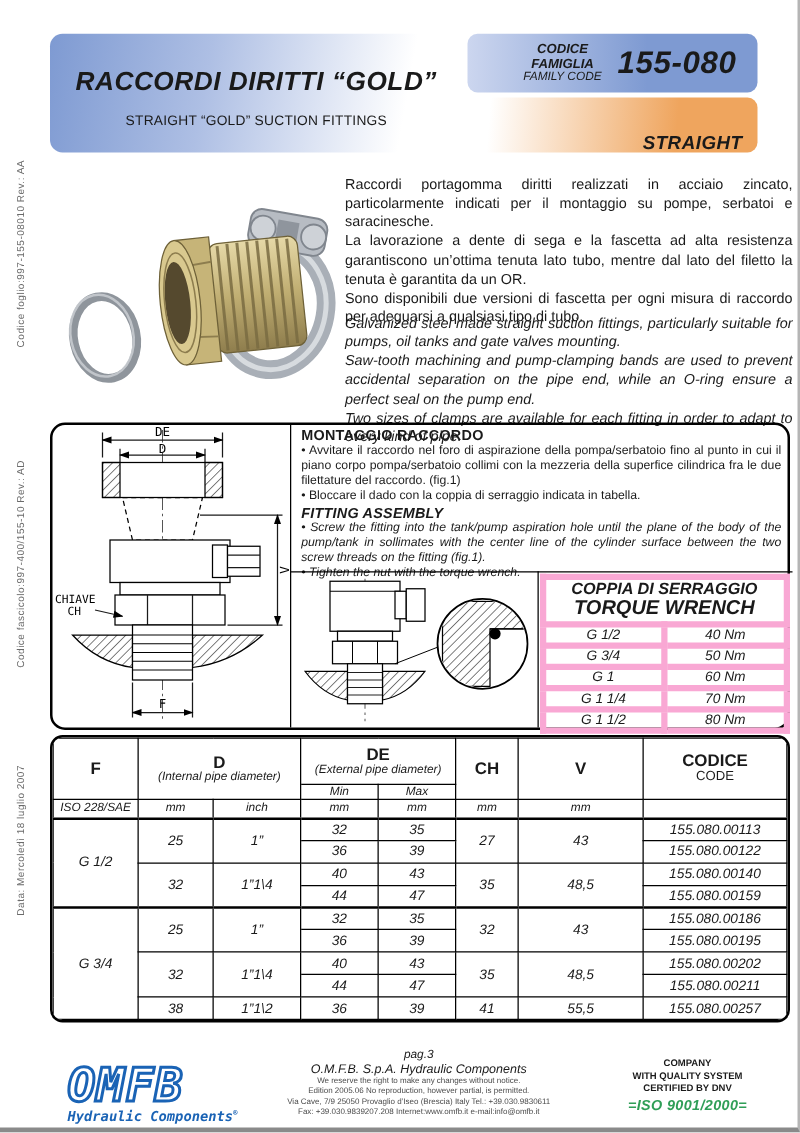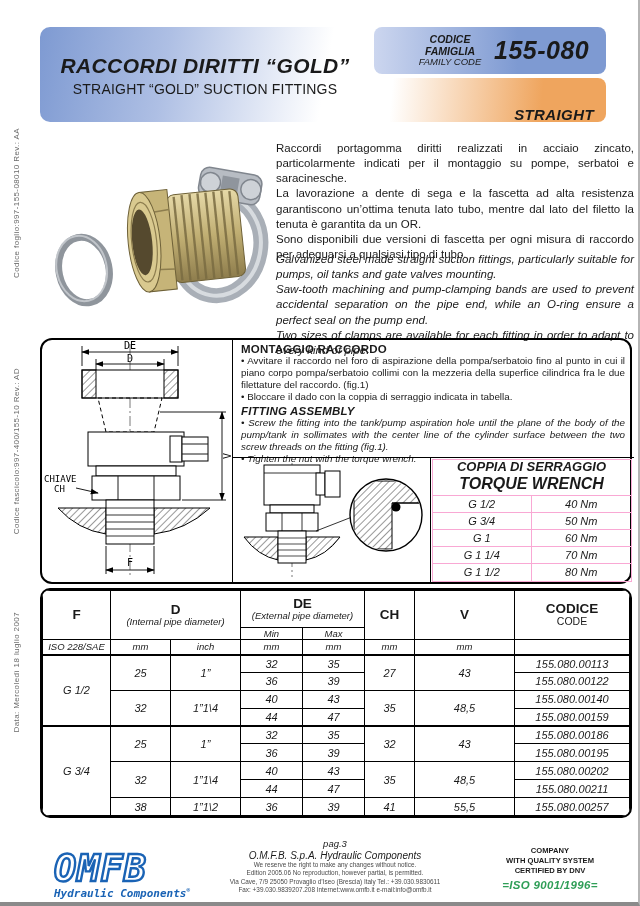--- a/index.html
+++ b/index.html
@@ -10,21 +10,21 @@
 
   
   .vtext{position:absolute;left:12px;writing-mode:vertical-rl;transform:rotate(180deg);
          font-size:8px;color:#6a6a6a;white-space:nowrap;letter-spacing:.4px;}
 
   
   .title-box{position:absolute;left:40px;top:27px;width:330px;height:95px;border-radius:10px;
              background:linear-gradient(100deg,var(--blue,#7e9ad2) 0%,#aebfe4 38%,#ffffff 85%);
              text-align:center;padding-top:27px;}
   .title-it{font-size:21px;font-weight:bold;font-style:italic;letter-spacing:.4px;}
-  .title-en{font-size:14px;margin-top:3px;letter-spacing:.2px;}
+  .title-en{font-size:11px;margin-top:13px;letter-spacing:.2px;}
   .code-box{position:absolute;left:374px;top:27px;width:232px;height:47px;border-radius:8px;
             background:linear-gradient(to right,#ccd6ef 0%,var(--blue,#7e9ad2) 62%);
             display:flex;align-items:center;}
   .code-labels{flex:1;text-align:center;line-height:1.15;padding-left:32px;}
   .code-l1{font-size:10.5px;font-weight:bold;font-style:italic;}
   .code-l2{font-size:9.5px;font-style:italic;}
   .code-value{width:112px;font-size:25px;font-weight:bold;font-style:italic;letter-spacing:.5px;}
   .type-box{position:absolute;left:374px;top:78px;width:232px;height:44px;border-radius:8px;
             background:linear-gradient(95deg,#ffffff 8%,var(--orange,#efa55e) 72%);
             text-align:right;padding:5px 12px 0 0;line-height:1.2;}
@@ -49,21 +49,21 @@
   .as-vdiv2{position:absolute;left:388px;top:117px;height:125px;border-left:1.5px solid #000;}
   .torque-cell{position:absolute;left:389.5px;top:118.5px;width:200px;height:123px;}
   .as-h{font-size:11.5px;font-weight:bold;letter-spacing:.2px;}
   .as-h.en{font-style:italic;}
   ul.bullets{margin:0 0 2px 0;padding:0;list-style:none;font-size:9.8px;line-height:1.22;text-align:justify;}
   ul.bullets.en{font-style:italic;}
   ul.bullets li{margin:0;}
 
   
   .torque-cell table{width:100%;height:100%;border-collapse:collapse;table-layout:fixed;}
-  .torque-cell th,.torque-cell td{border:1px solid #f9a8d4;text-align:center;padding:0;}
+  .torque-cell th,.torque-cell td{border:5px solid #f9a8d4;text-align:center;padding:0;}
   .tq-title{height:36px;line-height:1.15;}
   .tq-t1{font-size:13px;font-weight:bold;font-style:italic;}
   .tq-t2{font-size:16px;font-style:italic;}
   .torque-cell td{font-size:11px;font-style:italic;height:17px;}
 
   
   .fittings{position:absolute;left:40px;top:588px;width:592px;height:230px;
             border:2.5px solid #000;border-radius:10px;overflow:hidden;}
   .fittings table{width:100%;height:100%;border-collapse:collapse;table-layout:fixed;}
   .fittings th,.fittings td{border:1px solid #000;text-align:center;padding:0 1px;}
@@ -449,15 +449,15 @@
     <div class="f-company" data-name="company-name">O.M.F.B. S.p.A. Hydraulic Components</div>
     <div class="f-tiny" data-name="footer-note-1">We reserve the right to make any changes without notice.</div>
     <div class="f-tiny" data-name="footer-note-2">Edition 2005.06 No reproduction, however partial, is permitted.</div>
     <div class="f-tiny" data-name="footer-address">Via Cave, 7/9 25050 Provaglio d’Iseo (Brescia) Italy Tel.: +39.030.9830611</div>
     <div class="f-tiny" data-name="footer-contacts">Fax: +39.030.9839207.208 Internet:www.omfb.it e-mail:info@omfb.it</div>
   </div>
   <div class="footer-right" data-name="quality-certification-block">
     <div class="q-line" data-name="quality-line-1">COMPANY</div>
     <div class="q-line" data-name="quality-line-2">WITH QUALITY SYSTEM</div>
     <div class="q-line" data-name="quality-line-3">CERTIFIED BY DNV</div>
-    <div class="iso-line" data-name="iso-badge">=ISO 9001/1996=</div>
+    <div class="iso-line" data-name="iso-badge">=ISO 9001/2000=</div>
   </div>
 </div>
 
 </body></html>

